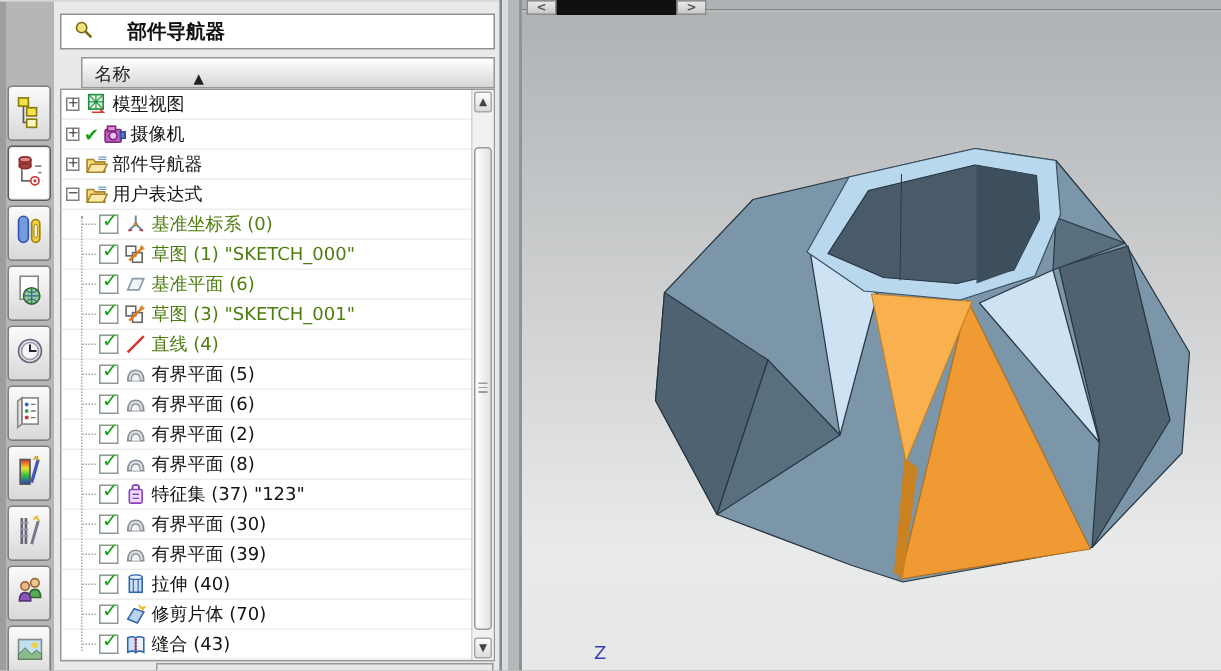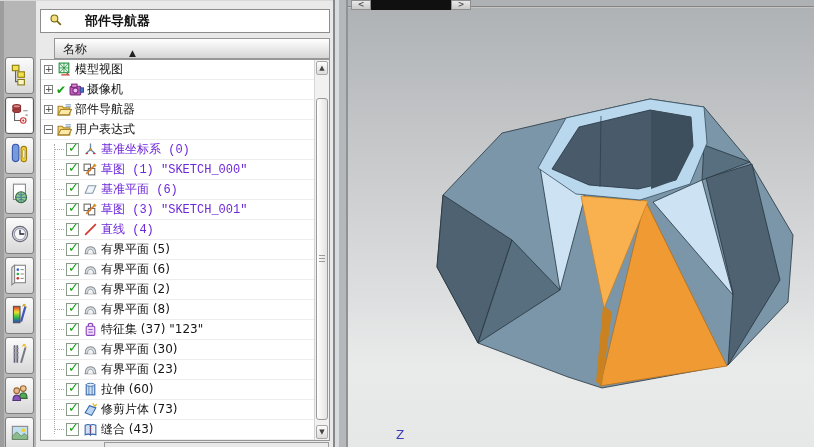--- a/index.html
+++ b/index.html
@@ -38,21 +38,21 @@
     font-size:9px; line-height:7px; text-align:center; margin-right:3px; flex:0 0 auto; }
   .trow.child { padding-left:14px; }
   .trow .stub { width:9px; border-top:1px dotted #a9a9a9; margin-right:2px; flex:0 0 auto; }
   .trow .cb { width:13px; height:13px; border:1px solid #8c9c8c; background:#fff; position:relative;
     margin-right:3px; flex:0 0 auto; }
   .trow .cb i { position:absolute; left:1px; top:-4px; font-style:normal; color:#11a211;
     font-size:13px; font-weight:bold; }
   .trow .precheck { color:#11a211; font-size:12px; font-weight:bold; margin-right:2px; }
   .trow .ticn { width:15px; height:15px; margin:0 3px 0 1px; flex:0 0 auto; }
   .trow .ticn svg { width:15px; height:15px; }
-  .trow .tlabel.gray { color:#6d28d9;font-family:Liberation Mono, monospace; }
+  .trow .tlabel.gray { color:#4d7c0f; }
 
   
   .tsb { position:absolute; right:0; top:0; width:15px; bottom:0; background:#f1f1f1;
     border-left:1px solid #d5d5d5; }
   .tsb .btn { position:absolute; left:1px; right:1px; height:14px; background:linear-gradient(#fdfdfd,#dcdcdc);
     border:1px solid #a8a8a8; border-radius:2px; font-size:7px; color:#444; text-align:center; line-height:12px; }
   .tsb .up { top:1px; } .tsb .dn { bottom:1px; }
   .tsb .thumb { position:absolute; left:1px; right:1px; top:38px; height:322px;
     background:linear-gradient(90deg,#ffffff,#e2e2e2); border:1px solid #9a9a9a; border-radius:3px; }
   .tsb .grip { position:absolute; left:2px; right:2px; top:50%; height:7px; margin-top:-4px;
@@ -355,44 +355,44 @@
           </div>
           <div class="trow child">
             <span class="stub"></span>
             <span class="cb">
               <i>✓</i>
             </span>
             <span class="ticn"><svg viewBox="0 0 14 14">
                 <path d="M2 11 Q2 4.5 7 4.5 Q12 4.5 12 11 Z" fill="#d9dee3" stroke="#878d93"></path>
                 <path d="M4.2 11 Q4.2 6.8 7 6.8 Q9.8 6.8 9.8 11" fill="#f0f2f4" stroke="#878d93" stroke-width=".7"></path>
               </svg></span>
-            <span class="tlabel">有界平面 (23)</span>
+            <span class="tlabel">有界平面 (39)</span>
           </div>
           <div class="trow child">
             <span class="stub"></span>
             <span class="cb">
               <i>✓</i>
             </span>
             <span class="ticn"><svg viewBox="0 0 14 14">
                 <rect x="3" y="2.6" width="8" height="9.4" fill="#cfe0f4" stroke="#3366aa"></rect>
                 <path d="M5.5 2.6 V12 M8.5 2.6 V12" stroke="#3366aa" stroke-width=".7"></path>
                 <ellipse cx="7" cy="2.6" rx="4" ry="1.4" fill="#e8f1fc" stroke="#3366aa" stroke-width=".8"></ellipse>
               </svg></span>
-            <span class="tlabel">拉伸 (60)</span>
+            <span class="tlabel">拉伸 (40)</span>
           </div>
           <div class="trow child">
             <span class="stub"></span>
             <span class="cb">
               <i>✓</i>
             </span>
             <span class="ticn"><svg viewBox="0 0 14 14">
                 <path d="M9 1 l1.2 2.2 l2.2 -0.6 l-1.5 2" stroke="#e8b820" fill="none"></path>
                 <path d="M2 10 L6 3.5 L12 5.5 L8 12.5 Z" fill="#bcd4ee" stroke="#3366aa"></path>
               </svg></span>
-            <span class="tlabel">修剪片体 (73)</span>
+            <span class="tlabel">修剪片体 (70)</span>
           </div>
           <div class="trow child">
             <span class="stub"></span>
             <span class="cb">
               <i>✓</i>
             </span>
             <span class="ticn"><svg viewBox="0 0 14 14">
                 <path d="M2 3 Q5 1.6 7 3 L7 12 Q5 10.6 2 12 Z" fill="#cfe0f4" stroke="#3366aa"></path>
                 <path d="M12 3 Q9 1.6 7 3 L7 12 Q9 10.6 12 12 Z" fill="#e8f1fc" stroke="#3366aa"></path>
                 <path d="M6.2 4.2 H7.8 M6.2 6.2 H7.8 M6.2 8.2 H7.8 M6.2 10.2 H7.8" stroke="#cc2244" stroke-width=".8"></path>

